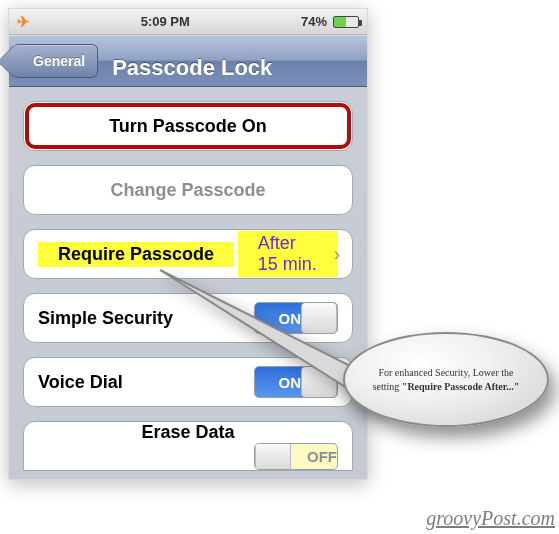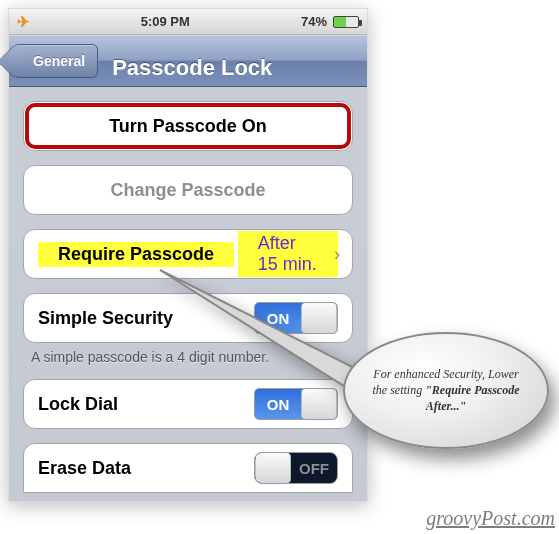--- a/index.html
+++ b/index.html
@@ -125,47 +125,46 @@
     border:1px solid #9aa0a8;
     display:flex; align-items:center; overflow:hidden;
     margin-left:auto;
     font-size:15px; font-weight:bold;
   }
   .toggle-on{
     background:linear-gradient(to bottom,#2f6fdc,#5a96ec);
     color:#fff;
   }
   .toggle-on .knob{ order:2; }
-  .toggle-off{ background:#0f172a; color:#8a8f97;border-radius:8px; }
-  .toggle .lbl{ flex:1; text-align:center; }
+  .toggle-off{ background:#fef9c3; color:#8a8f97; }
+  .toggle .lbl{ flex:1; text-align:right; }
   .toggle .knob{
     width:36px; height:30px; background:linear-gradient(to bottom,#fbfbfb,#d7d7d7);
     border-left:1px solid #b7bbc1; border-right:1px solid #b7bbc1; border-radius:4px;
   }
   .footer-text{
     font-size:14px; color:#4f5560;
     text-shadow:0 1px 0 rgba(255,255,255,0.6);
     padding:6px 8px 0 8px;
   }
-  .cut-row{ overflow:hidden; height:34px; border-bottom-left-radius:0; border-bottom-right-radius:0;}
+  .cut-row{ overflow:hidden; height:34px; border-bottom-left-radius:0; border-bottom-right-radius:0;flex-direction:column;}
   
   .callout{
     position:absolute;
     right:10px; top:332px;
     width:206px;
     background:radial-gradient(ellipse at 38% 32%, #ffffff 0%, #f0f0f0 42%, #cfcfcf 100%);
     border:2px solid #888;
     border-radius:50%;
     padding:32px 22px;
     text-align:center;
-    font-style:italic;
     font-family: Georgia, "Times New Roman", serif;
     color:#333;
     box-shadow: 6px 10px 18px rgba(0,0,0,0.45);
-    font-size:12px;
+    font-size:10px;
     line-height:1.35;
   }
   .callout b{ font-weight:bold; }
   .callout-tail{
     position:absolute;
     pointer-events:none;
   }
   .watermark{
     position:absolute;
     right:4px; bottom:4px;
@@ -224,26 +223,25 @@
     </div>
 
     <div class="cell-group">
       <div class="cell">
         <span class="cell-label">Simple Security</span>
         <div class="toggle toggle-on">
           <span class="lbl">ON</span>
           <span class="knob"></span>
         </div>
       </div>
-      <div class="footer-text">A simple passcode is a 4 digit number.</div>
     </div>
 
     <div class="cell-group">
       <div class="cell">
-        <span class="cell-label">Lock Dial</span>
+        <span class="cell-label">Voice Dial</span>
         <div class="toggle toggle-on">
           <span class="lbl">ON</span>
           <span class="knob"></span>
         </div>
       </div>
     </div>
 
     <div class="cell-group" style="margin-bottom:0;">
       <div class="cell cut-row">
         <span class="cell-label">Erase Data</span>

